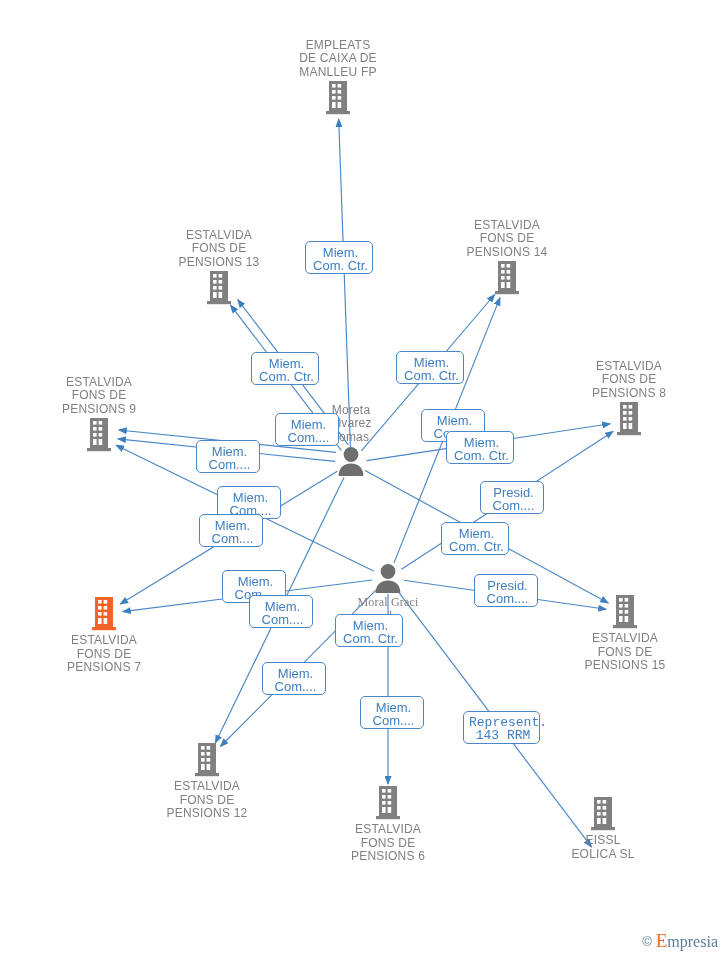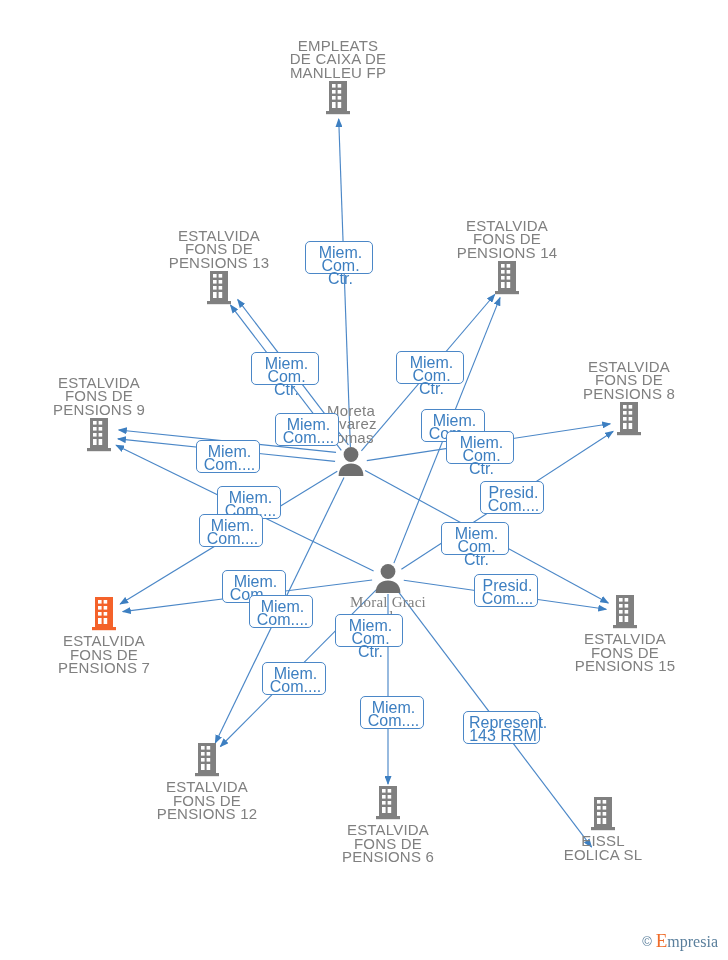--- a/index.html
+++ b/index.html
@@ -40,41 +40,41 @@
     height: 34px;
   }
   .node-person .glyph {
     display: block;
     margin: 0 auto;
     width: 28px;
     height: 30px;
   }
   .node-label {
     display: block;
-    font-size: 15px;
+    font-size: 12px;
     line-height: 13.5px;
     color: #808080;
     letter-spacing: 0.2px;
     white-space: pre-line;
   }
   .node-label.person {
     color: #808080;
     text-align: center;
   }
   .label-above .node-label { margin-bottom: 2px; }
   .label-below .node-label { margin-top: 3px; }
 
   .edge-label {
     position: absolute;
     box-sizing: border-box;
     background: #ffffff;
     border: 1px solid #4b87c7;
     border-radius: 5px;
     color: #3d7fc1;
-    font-size: 16px;
+    font-size: 13px;
     line-height: 13px;
     text-align: center;
     padding: 4px 2px 5px 5px;
     white-space: pre-line;
     pointer-events: auto;
   }
   .watermark {
     position: absolute;
     right: 10px;
     bottom: 8px;
@@ -312,21 +312,21 @@
       <div class="edge-label" style="left: 474px; top: 574px; width: 64px; height: 33px;">Presid.
 Com....</div>
       <div class="edge-label" style="left: 249px; top: 595px; width: 64px; height: 33px;">Miem.
 Com....</div>
       <div class="edge-label" style="left: 335px; top: 614px; width: 68px; height: 33px;">Miem.
 Com. Ctr.</div>
       <div class="edge-label" style="left: 262px; top: 662px; width: 64px; height: 33px;">Miem.
 Com....</div>
       <div class="edge-label" style="left: 360px; top: 696px; width: 64px; height: 33px;">Miem.
 Com....</div>
-      <div class="edge-label" style="left: 463px; top: 711px; width: 77px; height: 33px;">Represent.
+      <div class="edge-label" style="left: 463px; top: 711px; width: 77px; height: 33px; font-family: Liberation Mono, monospace;">Represent.
 143 RRM</div>
     </div>
 
   <div class="watermark">
     <span class="copy">©</span>
     <span class="brand"><span class="cap">E</span><span>mpresia</span></span>
   </div>
 </div>
 
 </body></html>

